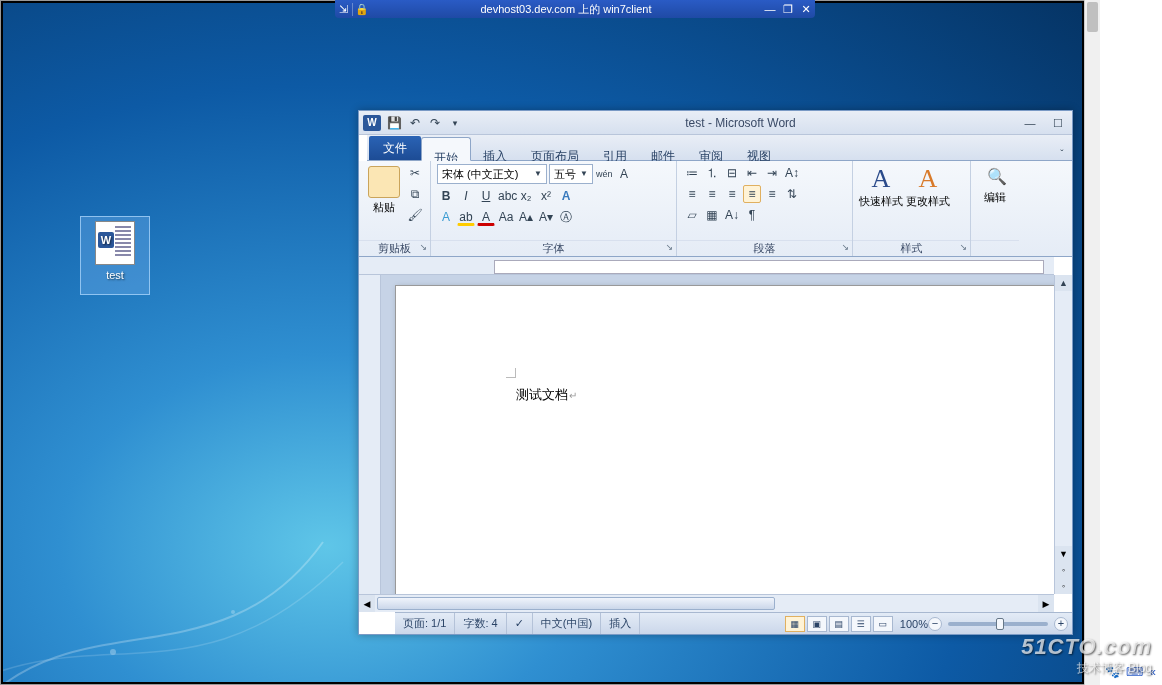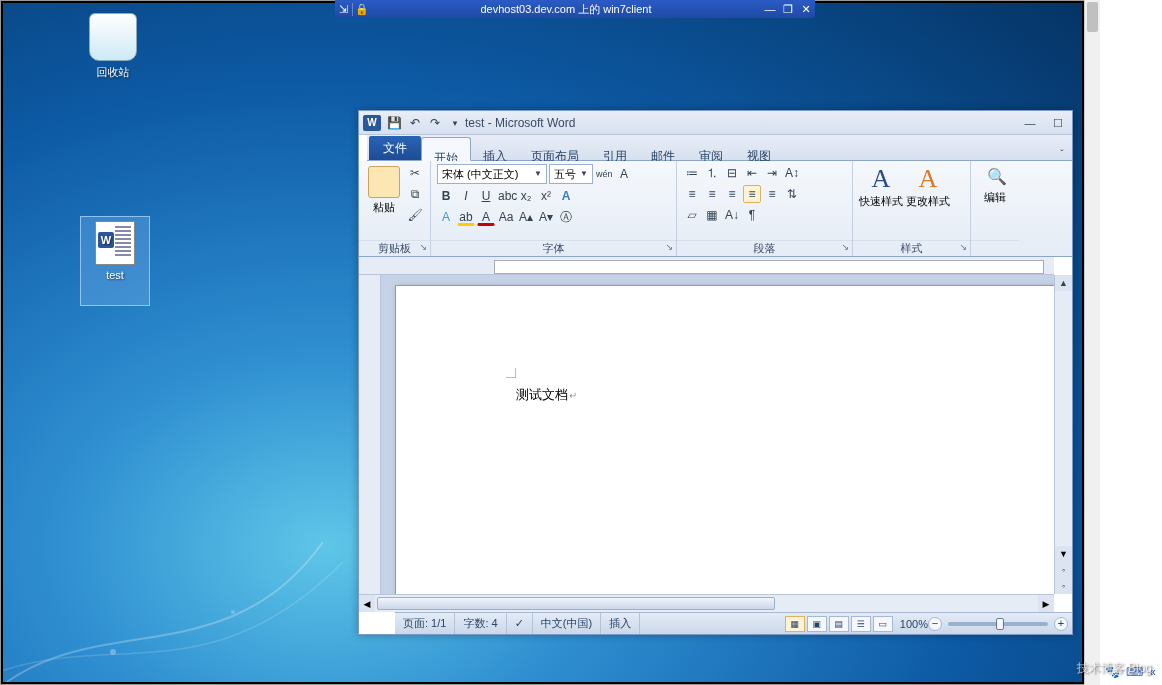--- a/index.html
+++ b/index.html
@@ -16,33 +16,33 @@
 .rd-titlebar .lock { width: 18px; text-align: center; }
 .rd-titlebar .title { flex: 1; text-align: center; }
 .rd-titlebar .wbtn { width: 18px; text-align: center; cursor: pointer; }
 
 
 .desktop { position: absolute; top: 2px; left: 2px; right: 2px; bottom: 2px; background: radial-gradient(ellipse at 30% 80%, #5fc6e8 0%, #2f8fd1 25%, #0d5aa5 60%, #053465 100%); overflow: hidden; }
 .desk-icon { position: absolute; width: 70px; text-align: center; color: #fff; font-size: 11px; text-shadow: 1px 1px 2px rgba(0,0,0,.6); cursor: pointer; }
 .desk-icon .img { width: 48px; height: 48px; margin: 0 auto 4px; }
 .recycle-bin { top: 10px; left: 75px; }
 .recycle-bin .img { background: linear-gradient(#fff,#cdeaf5); border-radius: 6px 6px 10px 10px; border: 1px solid #8ab; }
-.doc-icon { top: 213px; left: 77px; background: rgba(120,180,240,.35); border: 1px solid rgba(180,220,255,.7); padding: 4px 0 24px; }
+.doc-icon { top: 213px; left: 77px; background: rgba(120,180,240,.35); border: 1px solid rgba(180,220,255,.7); padding: 4px 0 13px; }
 .doc-icon .img { width: 40px; height: 44px; background: #fff; border: 1px solid #888; position: relative; }
 .doc-icon .img::before { content:"W"; position:absolute; left:2px; top:10px; width:16px; height:16px; background:#2b579a; color:#fff; font-size:11px; font-weight:bold; text-align:center; line-height:16px; border-radius:2px; }
 .doc-icon .img::after { content:""; position:absolute; right:3px; top:4px; width:16px; height:2px; box-shadow:0 0 #88a,0 4px #88a,0 8px #88a,0 12px #88a,0 16px #88a,0 20px #88a,0 24px #88a,0 28px #88a; background:#88a; }
 .desk-swirl { position: absolute; bottom: -40px; left: -40px; width: 400px; height: 300px; opacity: .5; }
 .desk-swirl svg { width: 100%; height: 100%; }
 
 
 .word-window { position: absolute; top: 107px; left: 355px; width: 715px; height: 525px; background: #fff; border: 1px solid #7a9ac5; box-shadow: 0 0 8px rgba(0,0,0,.3); display: flex; flex-direction: column; }
 .word-titlebar { height: 24px; background: linear-gradient(#e9eef6,#d6e0ef); display: flex; align-items: center; font-size: 12px; color: #3a4a66; border-bottom: 1px solid #b8c5da; }
 .word-logo { width: 18px; height: 16px; margin: 0 4px; background: #2b579a; color: #fff; font-size: 10px; text-align: center; line-height: 16px; font-weight: bold; border-radius: 2px; }
 .qat-btn { width: 20px; text-align: center; color: #345; cursor:pointer; font-size:12px; }
-.word-title { flex:1; }
+.word-title { flex:1; text-align: center; }
 .win-btn { width: 28px; height: 18px; text-align: center; line-height: 18px; font-size: 11px; color: #345; cursor: pointer; }
 
 
 .ribbon-tabs { height: 26px; background: linear-gradient(#e9eef6,#d6e0ef); display: flex; align-items: flex-end; font-size: 12px; border-bottom: 1px solid #8ea6c8; margin-left: 8px; }
 .tab-file { height: 24px; padding: 0 14px; background: linear-gradient(#2a63b5,#1d4c95); color: #fff; line-height: 24px; margin-left: 2px; border-radius: 2px 2px 0 0; cursor: pointer; }
 .tab { height: 24px; padding: 8px 12px; line-height: 24px; color: #2a4366; cursor: pointer; }
 .tab.active { background: #f5f8fc; border: 1px solid #8ea6c8; border-bottom: 1px solid #f5f8fc; margin-bottom: -1px; border-radius: 3px 3px 0 0; }
 
 
 .ribbon { height: 96px; background: linear-gradient(#f5f8fc,#e5ecf6); border-bottom: 1px solid #8ea6c8; display: flex; font-size: 11px; }
@@ -105,24 +105,20 @@
 
     <div class="desk-swirl">
       <svg viewBox="0 0 400 300">
           <path d="M20 280 C 120 180, 260 260, 360 120" stroke="rgba(255,255,255,.5)" stroke-width="2" fill="none"></path>
           <path d="M10 260 C 140 200, 240 280, 380 140" stroke="rgba(255,255,255,.3)" stroke-width="1.5" fill="none"></path>
           <circle cx="150" cy="230" r="3" fill="rgba(255,255,255,.6)"></circle>
           <circle cx="270" cy="190" r="2" fill="rgba(255,255,255,.5)"></circle>
         </svg>
     </div>
 
-    <div class="desk-icon recycle-bin">
-      <div class="img"></div>
-      <div>回收站</div>
-    </div>
     <div class="desk-icon doc-icon">
       <div class="img"></div>
       <div>test</div>
     </div>
 
     <div class="word-window">
 
       <div class="word-titlebar">
         <div class="word-logo">W</div>
         <div class="qat-btn">💾</div>
@@ -319,14 +315,15 @@
   <div class="thumb"></div>
 </div>
 
 <div class="tray">
   <span class="ic">🐾</span>
   <span class="ic">⌨</span>
   <span class="ic">«</span>
 </div>
 
 <div class="watermark">
+  <div class="big">51CTO.com</div>
   <div>技术博客  Blog</div>
 </div>
 
 </body></html>

